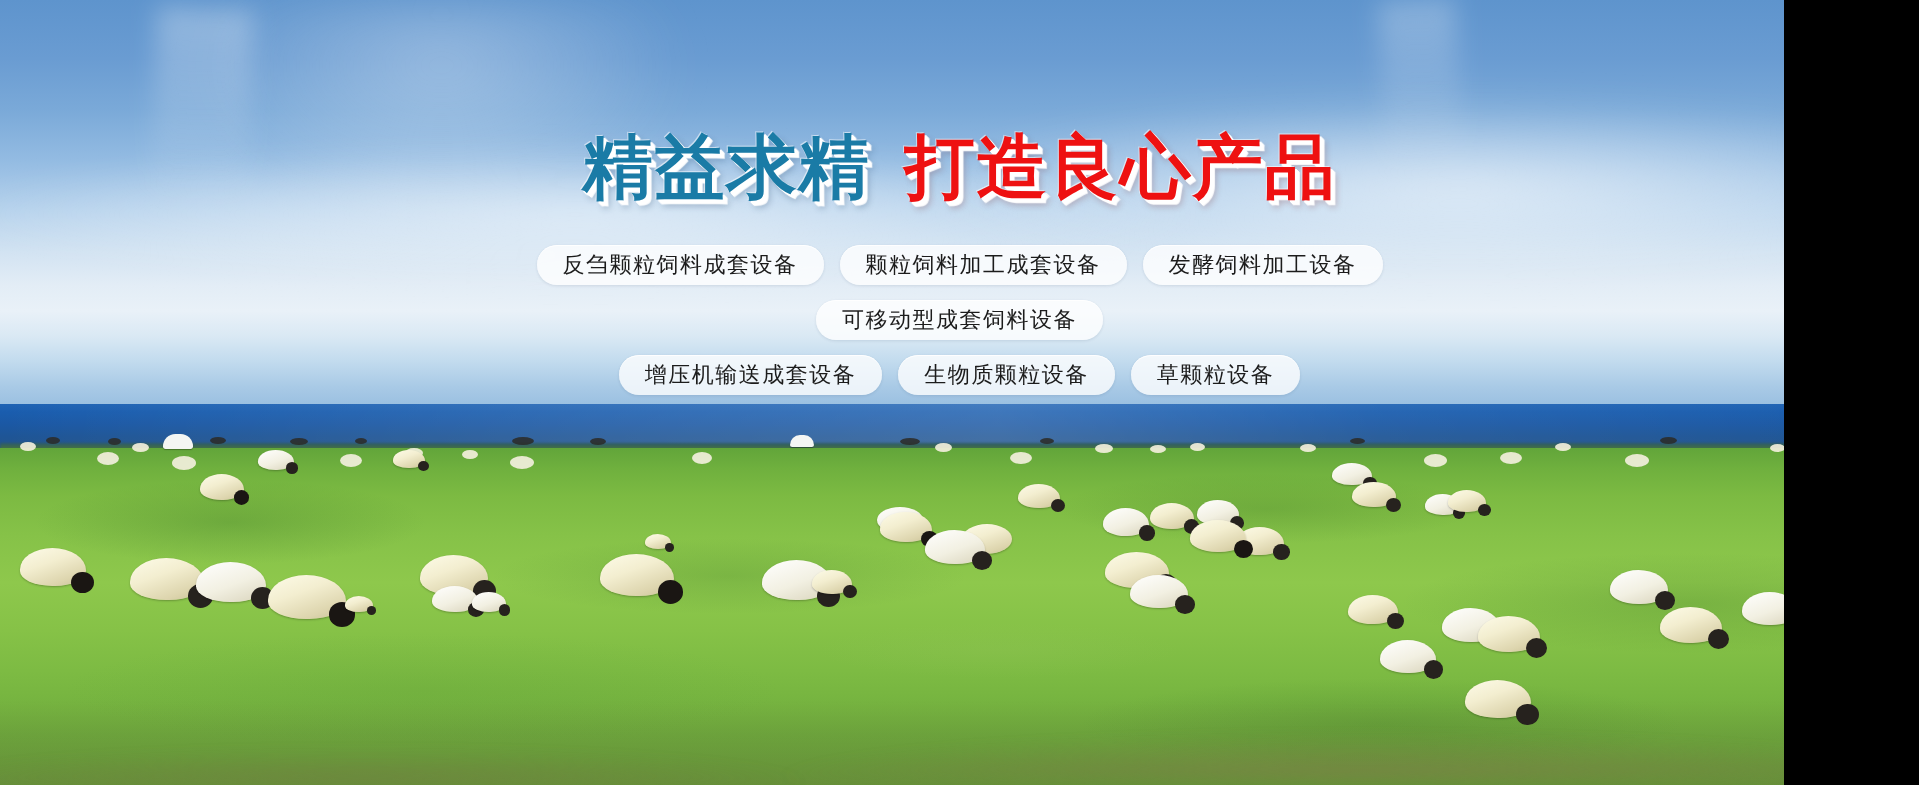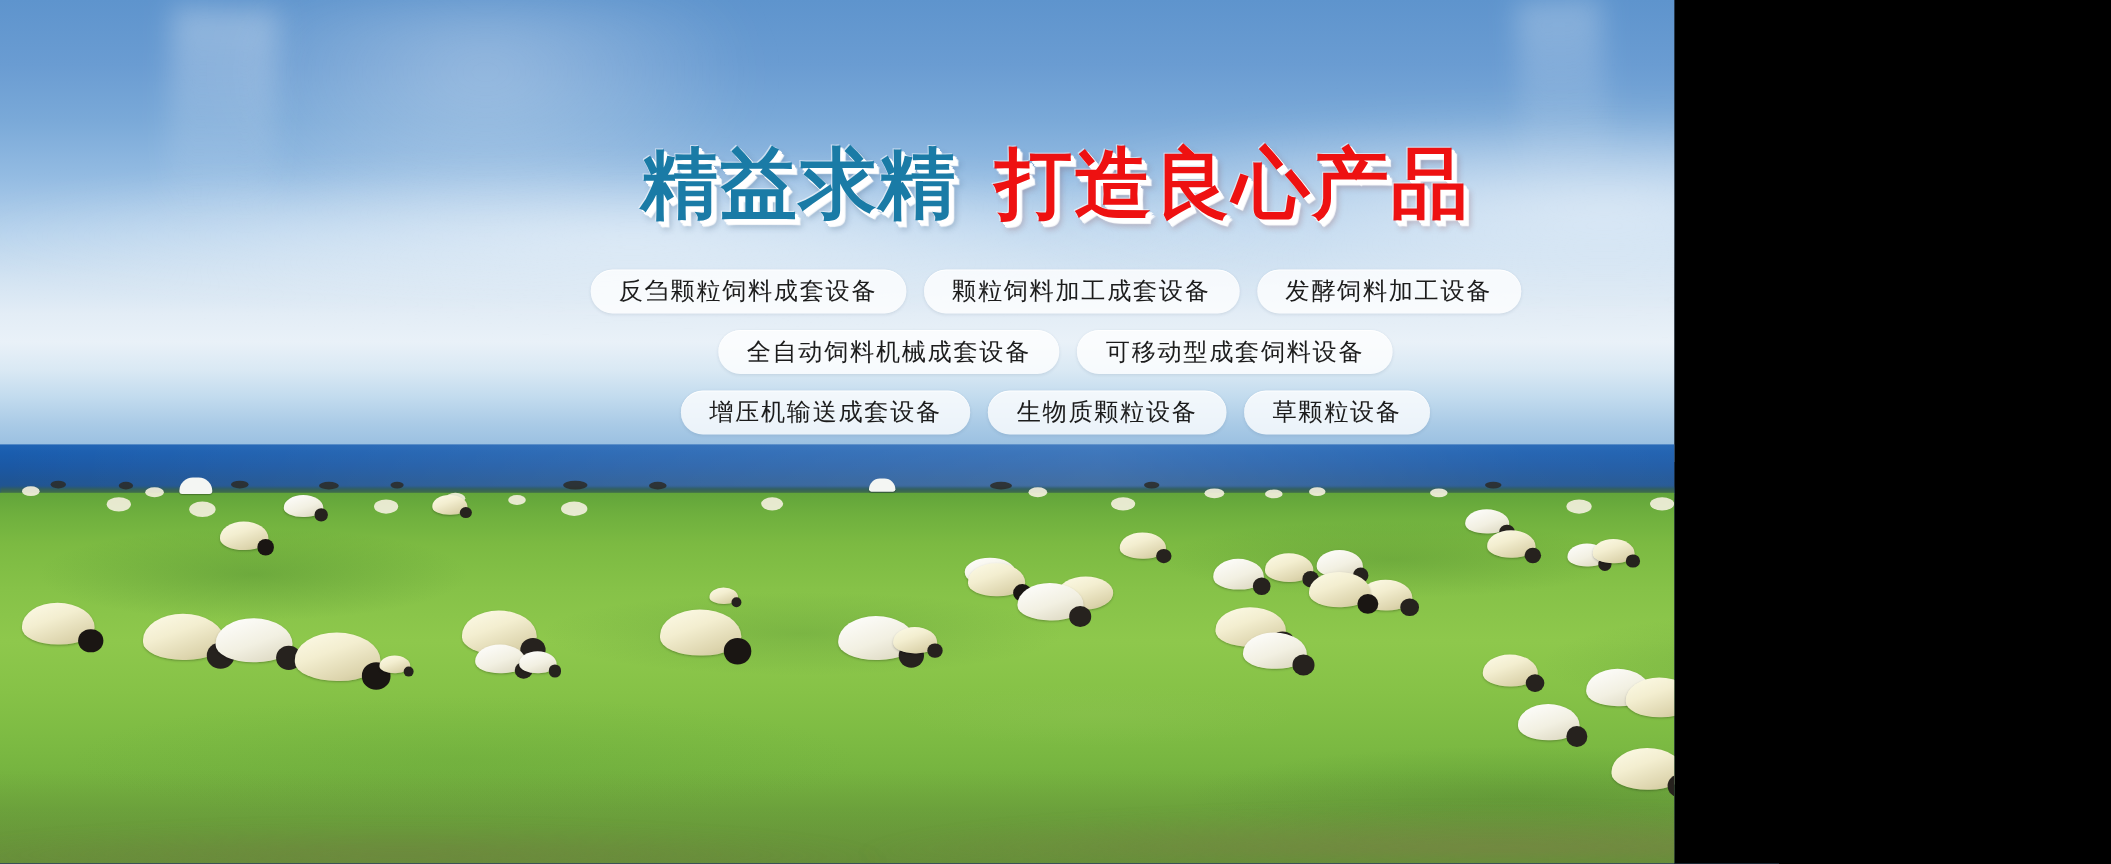--- a/index.html
+++ b/index.html
@@ -1,19 +1,19 @@
 <!DOCTYPE html>
 <html><head>
 <meta charset="utf-8">
 <style>
   html,body{margin:0;padding:0;background:#000;}
   body{font-family:"Liberation Sans","DejaVu Sans",sans-serif;}
 
   .banner{
-    position:relative;width:1522px;height:785px;overflow:hidden;
+    position:relative;width:1784px;height:785px;overflow:hidden;
     background:#6d9ed2;
   }
 
   
   .sky{
     position:absolute;left:0;top:0;width:1919px;height:420px;
     background:
       linear-gradient(180deg,
         #5e94cd 0%,
         #6a9cd2 14%,
@@ -287,21 +287,20 @@
     <span class="hl-a">精益求精</span><span class="hl-gap"></span><span class="hl-b">打造良心产品</span>
   </div>
 
   <div class="pill-rows">
     <div class="pill-row">
       <div class="pill">反刍颗粒饲料成套设备</div>
       <div class="pill">颗粒饲料加工成套设备</div>
       <div class="pill">发酵饲料加工设备</div>
     </div>
     <div class="pill-row">
-      <div class="pill">全自动饲料机械成套设备</div>
       <div class="pill">可移动型成套饲料设备</div>
     </div>
     <div class="pill-row">
       <div class="pill">增压机输送成套设备</div>
       <div class="pill">生物质颗粒设备</div>
       <div class="pill">草颗粒设备</div>
     </div>
   </div>
 
 

